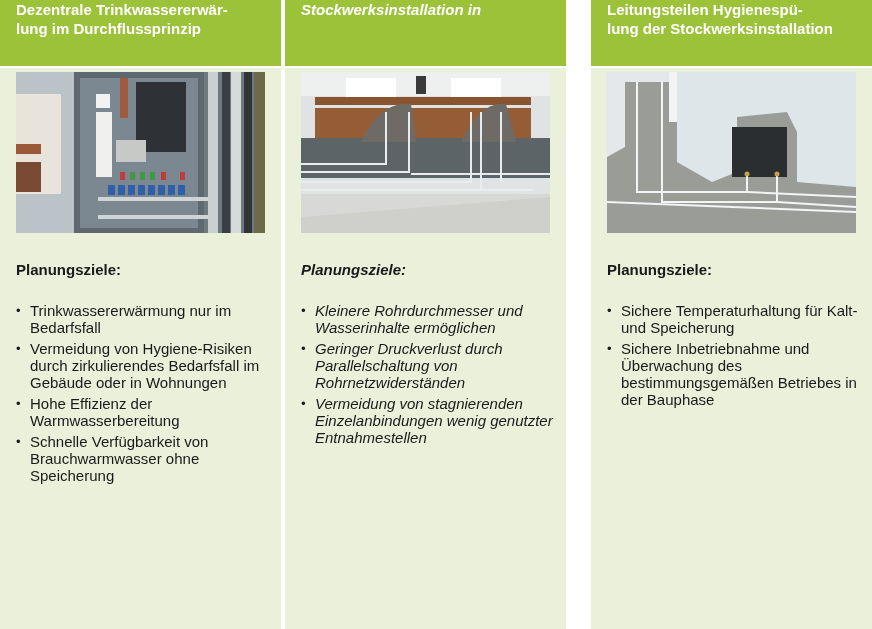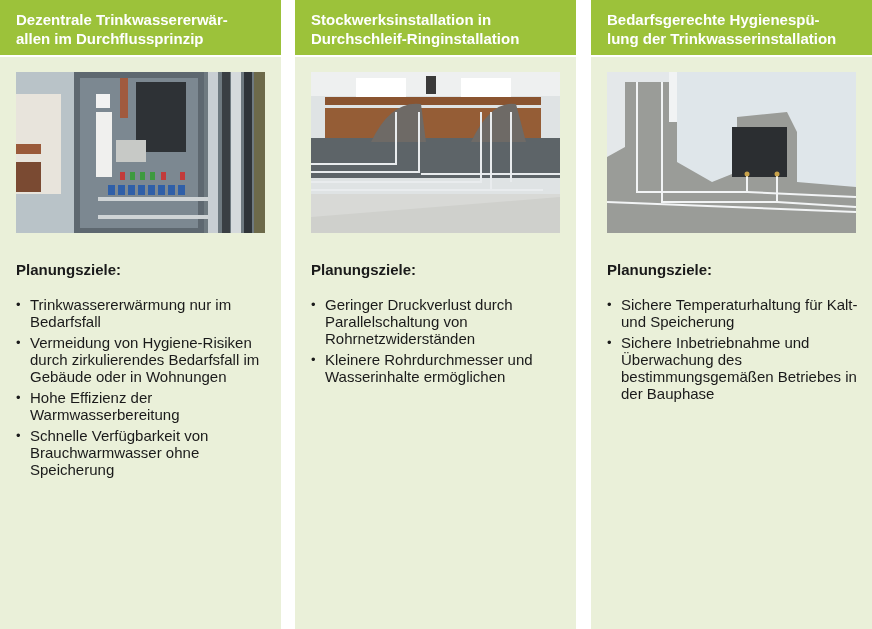--- a/index.html
+++ b/index.html
@@ -1,40 +1,40 @@
 <!DOCTYPE html>
 <html><head>
   <meta charset="utf-8">
   <style>
     html, body { margin: 0; padding: 0; background: #ffffff; }
     body { width: 872px; height: 629px; position: relative; overflow: hidden;
       font-family: "Liberation Sans", sans-serif; }
     .col { position: absolute; top: 0; height: 629px; background: #eaf0d9; }
     .col1 { left: 0; width: 281px; }
-    .col2 { left: 295px; width: 281px; }
+    .col2 { left: 285px; width: 281px; font-style: italic; }
     .col3 { left: 591px; width: 281px; }
-    .hdr { height: 57px; background: #9cc23a; color: #ffffff; font-weight: bold;
-      font-size: 15px; line-height: 19px; padding: 10px 0 0 16px; box-sizing: border-box;
+    .hdr { height: 68px; background: #9cc23a; color: #ffffff; font-weight: bold;
+      font-size: 15px; line-height: 19px; padding: 0 0 0 16px; box-sizing: border-box;
       border-bottom: 2px solid #ffffff; }
     .img { position: absolute; top: 72px; left: 16px; width: 249px; height: 161px; overflow: hidden; background: #8a939a; }
     .col2 .img, .col3 .img { left: 16px; }
     .body { position: absolute; top: 260px; left: 16px; right: 8px; color: #1a1a1a; }
-    .pz { font-weight: bold; font-size: 15px; line-height: 20px; margin-bottom: 16px; }
+    .pz { font-weight: bold; font-size: 15px; line-height: 20px; margin-bottom: 22px; }
     ul { list-style: none; margin: 0; padding: 0; }
     li { position: relative; padding-left: 14px; font-size: 15px; line-height: 17px; margin-bottom: 4px; }
     li::before { content: "•"; position: absolute; left: 0; top: 0; font-size: 13px; }
     svg { display: block; }
   </style>
 </head>
 <body>
 
 <div class="col col1">
   <div class="hdr">
     <div>Dezentrale Trinkwassererwär-</div>
-    <div>allen im Durchflussprinzip</div>
+    <div>lung im Durchflussprinzip</div>
   </div>
   <div class="img">
     <svg width="249" height="161" viewBox="0 0 249 161">
       <rect width="249" height="161" fill="#6f7a80"></rect>
       <rect x="0" y="0" width="58" height="161" fill="#b9c3c8"></rect>
       <rect x="0" y="22" width="45" height="100" fill="#e8e4dc"></rect>
       <rect x="0" y="72" width="25" height="10" fill="#9a5a3a"></rect>
       <rect x="0" y="90" width="25" height="30" fill="#7a4a32"></rect>
       <rect x="58" y="0" width="130" height="161" fill="#5e6870"></rect>
       <rect x="64" y="6" width="118" height="150" fill="#7c8891"></rect>
@@ -79,21 +79,20 @@
       <li>Vermeidung von Hygiene-Risiken durch zirkulierendes Bedarfsfall im Gebäude oder in Wohnungen</li>
       <li>Hohe Effizienz der Warmwasserbereitung</li>
       <li>Schnelle Verfügbarkeit von Brauchwarmwasser ohne Speicherung</li>
     </ul>
   </div>
 </div>
 
 <div class="col col2">
   <div class="hdr">
     <div>Stockwerksinstallation in</div>
-    <div>Durchschleif-Ringinstallation</div>
   </div>
   <div class="img">
     <svg width="249" height="161" viewBox="0 0 249 161">
       <rect width="249" height="161" fill="#dfe3e4"></rect>
       <rect x="0" y="0" width="249" height="24" fill="#eef0f0"></rect>
       <rect x="45" y="6" width="50" height="20" fill="#ffffff"></rect>
       <rect x="150" y="6" width="50" height="20" fill="#ffffff"></rect>
       <rect x="115" y="4" width="10" height="18" fill="#3a3a3a"></rect>
       <rect x="14" y="25" width="216" height="8" fill="#8a5430"></rect>
       <rect x="14" y="36" width="216" height="30" fill="#955d36"></rect>
@@ -109,30 +108,31 @@
         <path d="M110,102 L249,102"></path>
         <path d="M200,110 L200,40"></path>
       </g>
       <rect x="0" y="122" width="249" height="39" fill="#d8d9d6"></rect>
       <path d="M0,145 L249,125 L249,161 L0,161 Z" fill="#cfd0cc"></path>
     </svg>
   </div>
   <div class="body">
     <div class="pz">Planungsziele:</div>
     <ul>
+      <li>Kleinere Rohrdurchmesser und Wasserinhalte ermöglichen</li>
       <li>Geringer Druckverlust durch Parallelschaltung von Rohrnetzwiderständen</li>
-      <li>Kleinere Rohrdurchmesser und Wasserinhalte ermöglichen</li>
+      <li>Vermeidung von stagnierenden Einzelanbindungen wenig genutzter Entnahmestellen</li>
     </ul>
   </div>
 </div>
 
 <div class="col col3">
   <div class="hdr">
-    <div>Bedarfsgerechte Hygienespü-</div>
-    <div>lung der Trinkwasserinstallation</div>
+    <div>Leitungsteilen Hygienespü-</div>
+    <div>lung der Stockwerksinstallation</div>
   </div>
   <div class="img">
     <svg width="249" height="161" viewBox="0 0 249 161">
       <rect width="249" height="161" fill="#dfe6ea"></rect>
       <rect x="0" y="0" width="70" height="161" fill="#e4e8ea"></rect>
       <path d="M18,10 L70,10 L70,90 L105,110 L130,100 L130,45 L180,40 L190,60 L190,110 L249,115 L249,161 L0,161 L0,85 L18,75 Z" fill="#9a9c98"></path>
       <rect x="125" y="55" width="55" height="50" fill="#2b2e31"></rect>
       <g stroke="#f2f4f5" stroke-width="2" fill="none">
         <path d="M30,10 L30,120 L140,120 L140,102"></path>
         <path d="M55,10 L55,130 L170,130 L170,102"></path>

